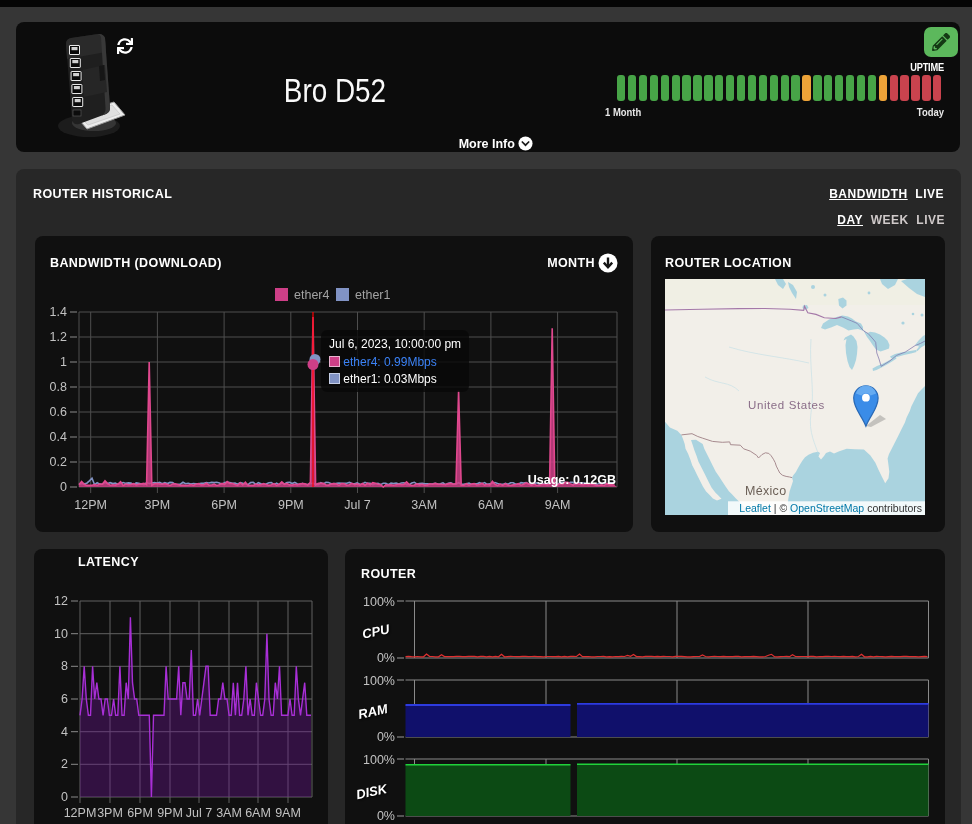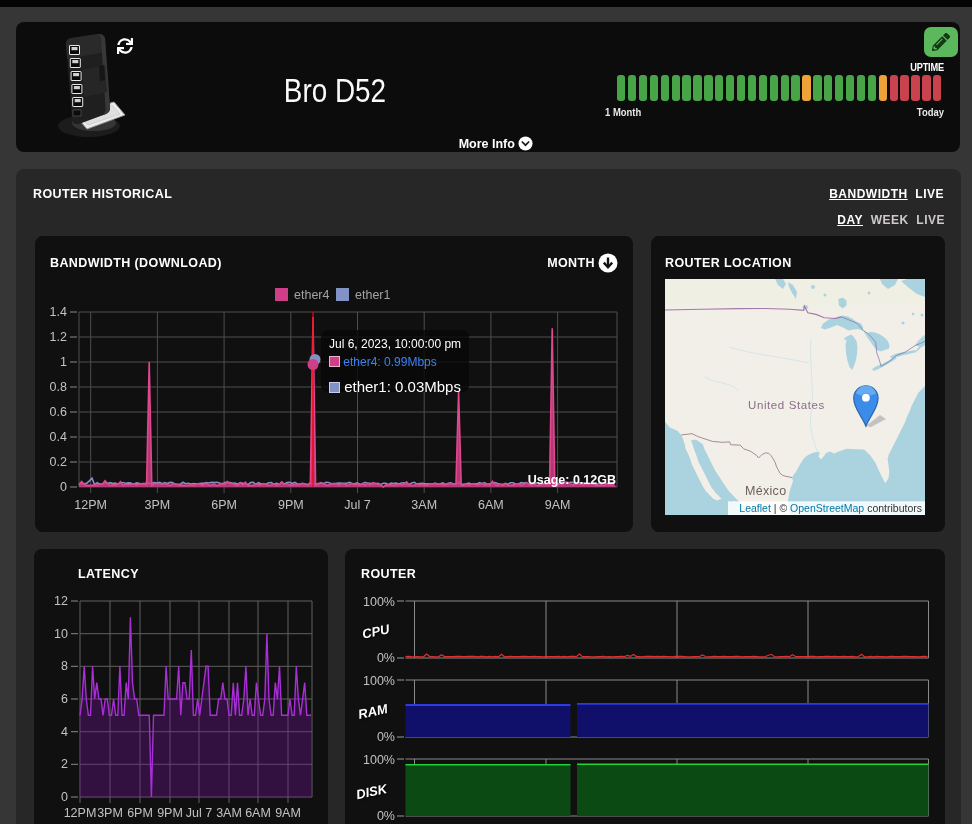--- a/index.html
+++ b/index.html
@@ -189,21 +189,21 @@
 
       <line x1="278" y1="76" x2="278" y2="251" stroke="#f00" stroke-width="1.2"></line>
       <circle cx="280" cy="123.5" r="5.5" fill="#8193c4"></circle>
       <circle cx="278" cy="128.5" r="5.5" fill="#ce3f87"></circle>
       <text x="581" y="248" fill="#fff" font-size="12.5" font-weight="bold" text-anchor="end">Usage: 0.12GB</text>
     </svg>
 
     <div style="position:absolute;left:286px;top:94px;height:62px;background:rgba(8,8,8,0.82);border-radius:6px;padding:7px 8px;">
       <div style="font-size:12px;font-weight:400;color:#fff;white-space:nowrap;">Jul 6, 2023, 10:00:00 pm</div>
       <div style="margin-top:4px;font-size:12px;color:#3b82f6;white-space:nowrap;"><span style="display:inline-block;width:11px;height:11px;background:#ce3f87;border:1px solid #e8b4cf;vertical-align:-1px;"></span> ether4: 0.99Mbps</div>
-      <div style="margin-top:9px;font-size:15px;color:#fff;white-space:nowrap;"><span style="display:inline-block;width:11px;height:11px;background:#8193c4;border:1px solid #c6cfe6;vertical-align:-1px;"></span> ether1: 0.03Mbps</div>
+      <div style="margin-top:3px;font-size:12px;color:#fff;white-space:nowrap;"><span style="display:inline-block;width:11px;height:11px;background:#8193c4;border:1px solid #c6cfe6;vertical-align:-1px;"></span> ether1: 0.03Mbps</div>
     </div>
   </div>
 
   <div class="card" style="left:635px;top:67px;width:294px;height:296px;background:#101010;">
     <div class="ttl" style="position:absolute;left:14px;top:20px;">ROUTER LOCATION</div>
     <svg style="position:absolute;left:14px;top:43px" width="260" height="236" viewBox="0 0 260 236">
       <rect x="0" y="0" width="260" height="236" fill="#f2efe9"></rect>
       <rect x="0" y="0" width="260" height="26" fill="#ebeedb" opacity="0.3"></rect>
       <g fill="#aad3df">
 
@@ -279,21 +279,21 @@
       <path d="M200.9 147.2 C196.7 136.5 188.7 129.5 188.7 119 A12.2 12.2 0 0 1 213.1 119 C213.1 129.5 205.1 136.5 200.9 147.2 Z" fill="#3a8ce8" stroke="#2a69b5" stroke-width="1.2"></path>
       <path d="M190.8 114.5 A10.5 10.5 0 0 1 211.2 114.5 L205.6 116.5 A5.7 5.7 0 0 0 196.4 116.5 Z" fill="#6eb0f2" opacity="0.85"></path>
       <circle cx="200.9" cy="118.7" r="3.9" fill="#fff"></circle>
 
       <rect x="63" y="222.3" width="197" height="13.7" fill="rgba(255,255,255,0.85)"></rect>
       <text x="257" y="232.8" font-size="10.5" fill="#333" text-anchor="end"><tspan fill="#0078a8">Leaflet</tspan> | © <tspan fill="#0078a8">OpenStreetMap</tspan> contributors</text>
     </svg>
   </div>
 
   <div class="card" style="left:18px;top:380px;width:294px;height:300px;background:#101010;">
-    <div class="ttl" style="position:absolute;left:15px;top:18px;padding-left:29px;">LATENCY</div>
+    <div class="ttl" style="position:absolute;left:15px;top:6px;padding-left:29px;">LATENCY</div>
     <svg style="position:absolute;left:0;top:0" width="294" height="300" viewBox="0 0 294 300">
       <g stroke="#606060" stroke-width="1">
         <line x1="46" y1="52" x2="278" y2="52"></line>
           <line x1="46" y1="84.7" x2="278" y2="84.7"></line>
         <line x1="46" y1="117.3" x2="278" y2="117.3"></line>
           <line x1="46" y1="150" x2="278" y2="150"></line>
         <line x1="46" y1="182.7" x2="278" y2="182.7"></line>
           <line x1="46" y1="215.3" x2="278" y2="215.3"></line>
         <line x1="46" y1="248" x2="278" y2="248"></line>
         <line x1="46" y1="52" x2="46" y2="254"></line>

